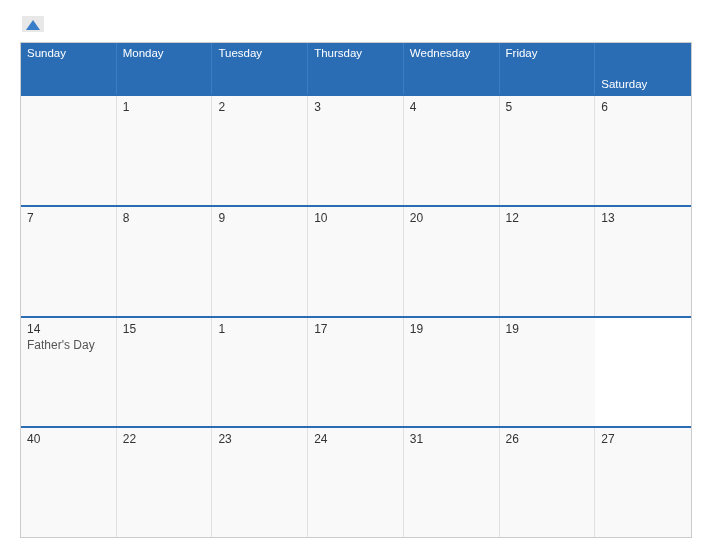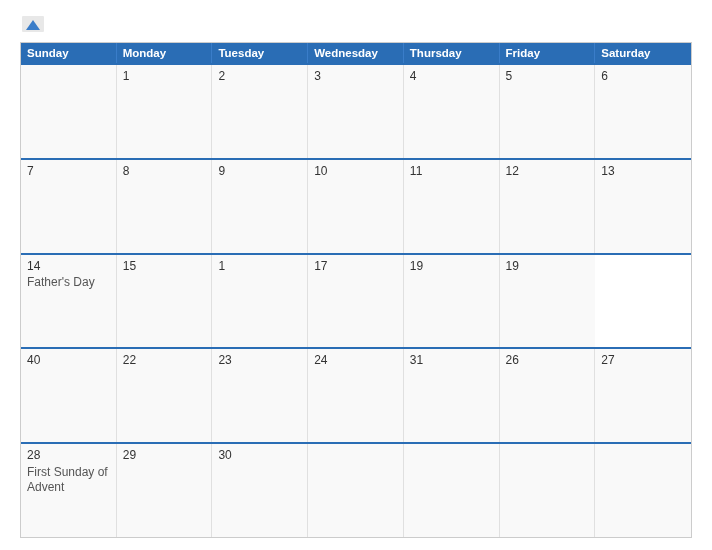--- a/index.html
+++ b/index.html
@@ -68,27 +68,28 @@
       border: 1px solid #ccc;
     }
     .cal-header-row {
       display: grid;
       grid-template-columns: repeat(7, 1fr);
       background-color: #2a6db5;
     }
     .cal-header-cell {
       color: #fff;
       font-size: 11.5px;
-      font-weight: bold;
+      font-weight: normal;
       padding: 4px 6px;
       text-align: left;
       border-right: 1px solid #3a7dc9;
     }
     .cal-header-cell:last-child {
       border-right: none;
+      margin-top: 31px;
     }
     .cal-body {
       flex: 1;
       display: flex;
       flex-direction: column;
     }
     .cal-week {
       display: grid;
       grid-template-columns: repeat(7, 1fr);
       flex: 1;
@@ -143,22 +144,22 @@
     <div class="header-country"></div>
   </div>
 
   <div class="calendar">
 
     <div class="cal-header-row">
 
     <div class="cal-header-cell">Sunday</div>
         <div class="cal-header-cell">Monday</div>
         <div class="cal-header-cell">Tuesday</div>
+        <div class="cal-header-cell">Thursday</div>
         <div class="cal-header-cell">Wednesday</div>
-        <div class="cal-header-cell">Thursday</div>
         <div class="cal-header-cell">Friday</div>
         <div class="cal-header-cell">Saturday</div>
       </div>
 
     <div class="cal-body">
 
     <div class="cal-week">
           <div class="cal-cell empty"></div>
           <div class="cal-cell">
             <span class="day-num">1</span>
@@ -186,21 +187,21 @@
           <div class="cal-cell">
             <span class="day-num">8</span>
           </div>
           <div class="cal-cell">
             <span class="day-num">9</span>
           </div>
           <div class="cal-cell">
             <span class="day-num">10</span>
           </div>
           <div class="cal-cell">
-            <span class="day-num">11</span>
+            <span class="day-num">20</span>
           </div>
           <div class="cal-cell">
             <span class="day-num">12</span>
           </div>
           <div class="cal-cell">
             <span class="day-num">13</span>
           </div>
         </div>
         <div class="cal-week">
           <div class="cal-cell">
@@ -238,32 +239,16 @@
           </div>
           <div class="cal-cell">
             <span class="day-num">31</span>
           </div>
           <div class="cal-cell">
             <span class="day-num">26</span>
           </div>
           <div class="cal-cell">
             <span class="day-num">27</span>
           </div>
-        </div>
-        <div class="cal-week">
-          <div class="cal-cell">
-            <span class="day-num">28</span>
-            <span class="day-event">First Sunday of Advent</span>
-          </div>
-          <div class="cal-cell">
-            <span class="day-num">29</span>
-          </div>
-          <div class="cal-cell">
-            <span class="day-num">30</span>
-          </div>
-          <div class="cal-cell empty"></div>
-          <div class="cal-cell empty"></div>
-          <div class="cal-cell empty"></div>
-          <div class="cal-cell empty"></div>
         </div>
       </div>
   </div>
 </div>
 
 </body></html>

